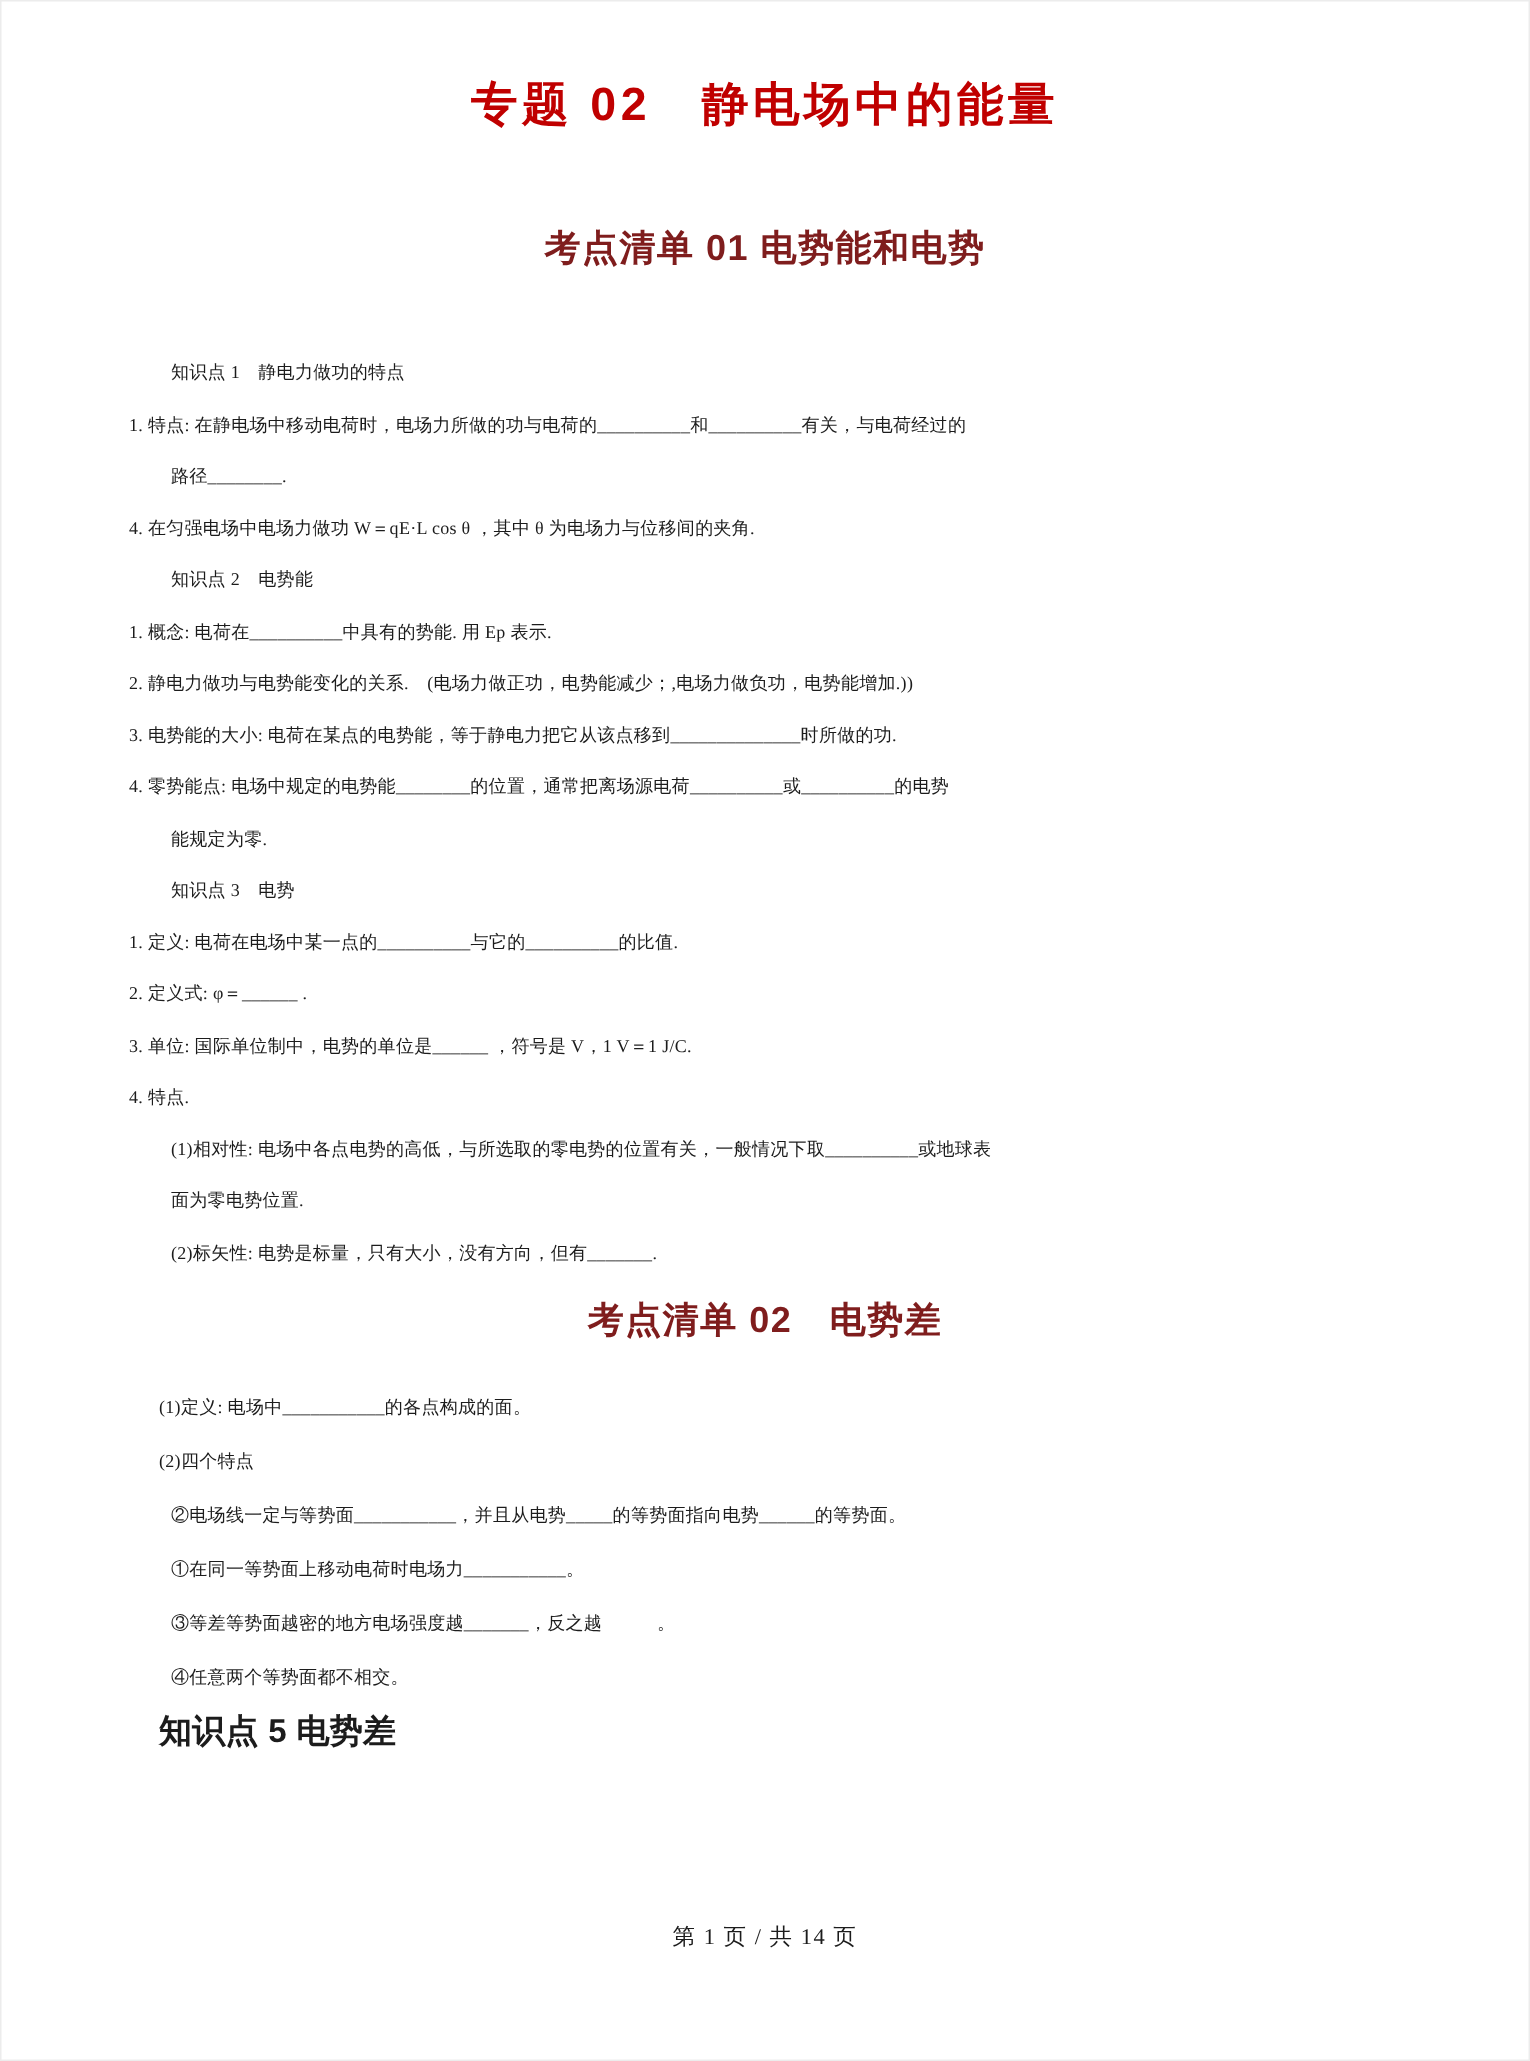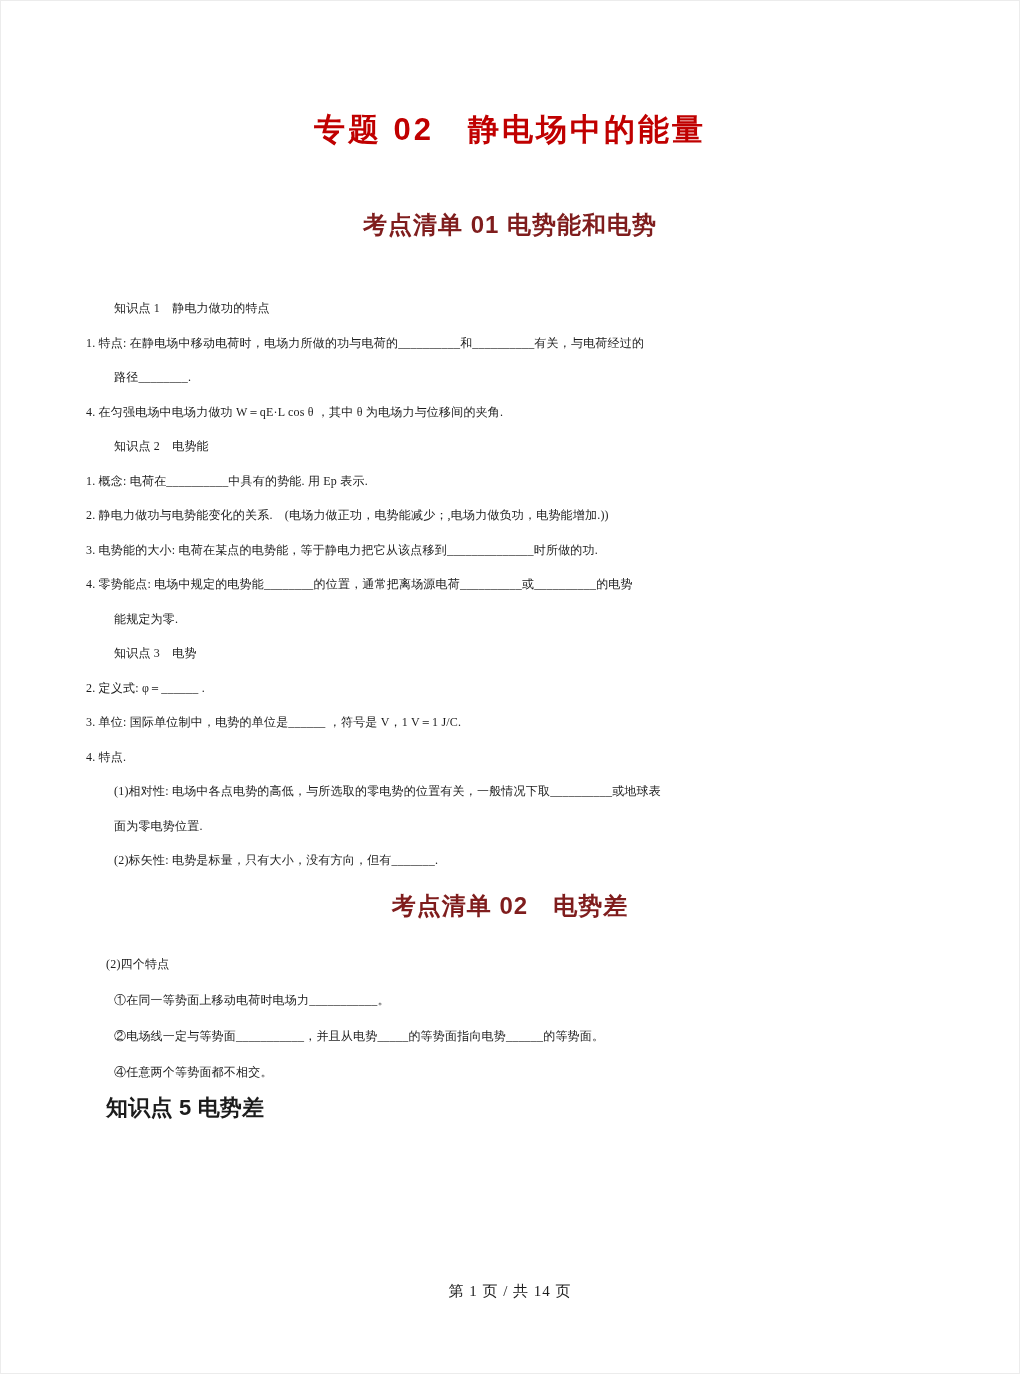--- a/index.html
+++ b/index.html
@@ -8,21 +8,21 @@
     background: #ffffff;
   }
   .page {
     position: relative;
     width: 1020px;
     height: 1374px;
     margin: 0 auto;
     background: #ffffff;
     border: 1px solid #ececec;
     box-sizing: border-box;
-    padding: 108px 85px 0 85px;
+    padding: 48px 85px 0 85px;
     font-family: "Liberation Serif", "DejaVu Serif", serif;
     color: #1c1c1c;
     overflow: hidden;
   }
   .doc-title {
     text-align: center;
     color: #c00000;
     font-family: "Liberation Sans", "DejaVu Sans", sans-serif;
     font-weight: bold;
     font-size: 31px;
@@ -80,30 +80,33 @@
         <div class="line l0">1. 特点: 在静电场中移动电荷时，电场力所做的功与电荷的__________和__________有关，与电荷经过的</div>
         <div class="line l1">路径________.</div>
         <div class="line l0">4. 在匀强电场中电场力做功 W＝qE·L cos θ ，其中 θ 为电场力与位移间的夹角.</div>
         <div class="line l1">知识点 2　电势能</div>
         <div class="line l0">1. 概念: 电荷在__________中具有的势能. 用 Ep 表示.</div>
         <div class="line l0">2. 静电力做功与电势能变化的关系.　(电场力做正功，电势能减少；,电场力做负功，电势能增加.))</div>
         <div class="line l0">3. 电势能的大小: 电荷在某点的电势能，等于静电力把它从该点移到______________时所做的功.</div>
         <div class="line l0">4. 零势能点: 电场中规定的电势能________的位置，通常把离场源电荷__________或__________的电势</div>
         <div class="line l1">能规定为零.</div>
         <div class="line l1">知识点 3　电势</div>
+        <div class="line l0">1. 定义: 电荷在电场中某一点的__________与它的__________的比值.</div>
         <div class="line l0">2. 定义式: φ＝______ .</div>
         <div class="line l0">3. 单位: 国际单位制中，电势的单位是______ ，符号是 V，1 V＝1 J/C.</div>
         <div class="line l0">4. 特点.</div>
         <div class="line l1">(1)相对性: 电场中各点电势的高低，与所选取的零电势的位置有关，一般情况下取__________或地球表</div>
         <div class="line l1">面为零电势位置.</div>
         <div class="line l1">(2)标矢性: 电势是标量，只有大小，没有方向，但有_______.</div>
       </div>
       <div class="section">
         <h2 class="section-heading">考点清单 02　电势差</h2>
+        <div class="line l1s">(1)定义: 电场中___________的各点构成的面。</div>
         <div class="line l1s">(2)四个特点</div>
+        <div class="line l1">②电场线一定与等势面___________，并且从电势_____的等势面指向电势______的等势面。</div>
         <div class="line l1">①在同一等势面上移动电荷时电场力___________。</div>
-        <div class="line l1">②电场线一定与等势面___________，并且从电势_____的等势面指向电势______的等势面。</div>
+        <div class="line l1">③等差等势面越密的地方电场强度越_______，反之越　　　。</div>
         <div class="line l1">④任意两个等势面都不相交。</div>
         <div class="line l1s bold">知识点 5 电势差</div>
       </div>
     </div>
   <div class="page-footer">第 1 页 / 共 14 页</div>
 </div>
 
 </body></html>

